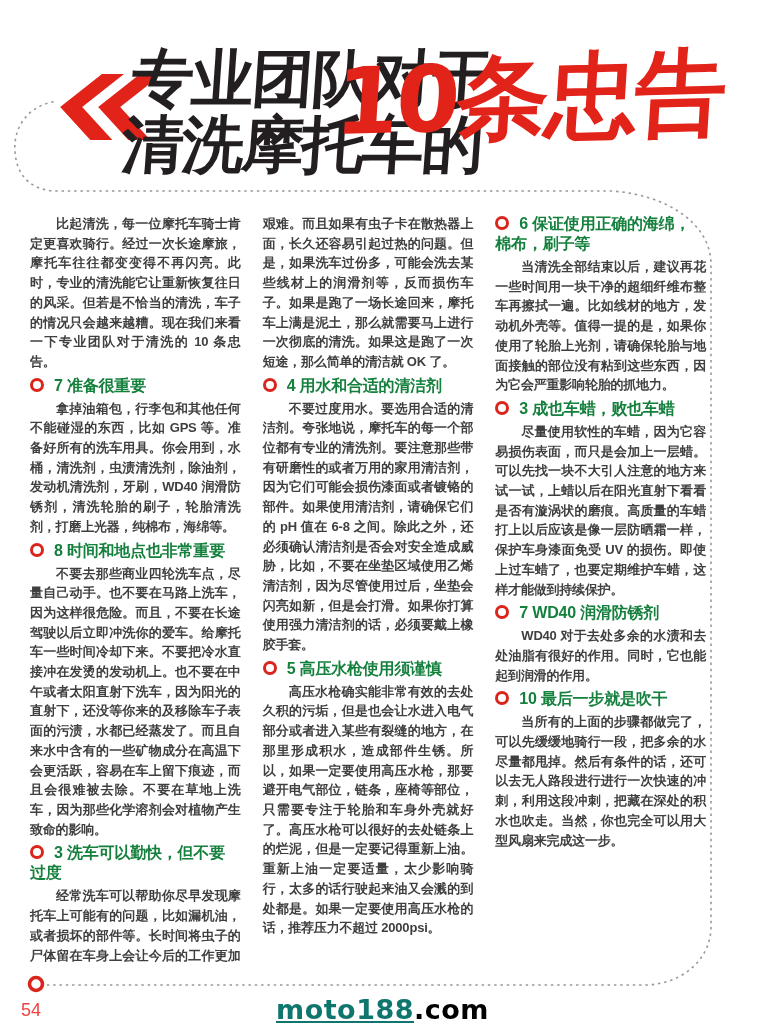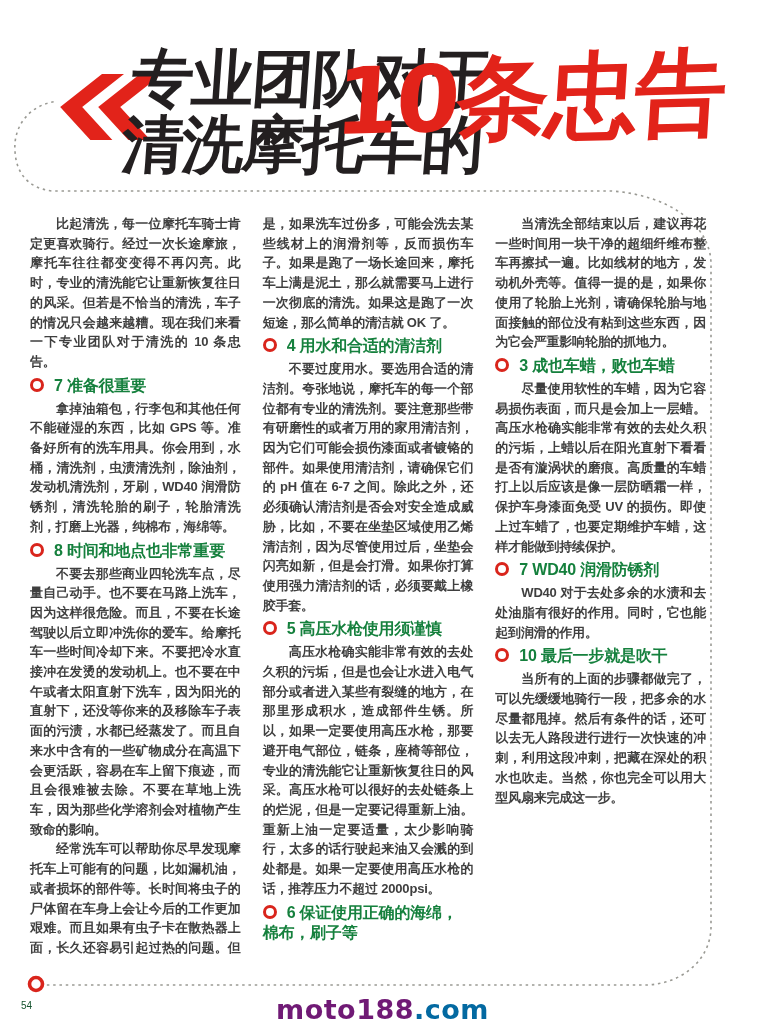--- a/index.html
+++ b/index.html
@@ -35,28 +35,28 @@
   .p{margin:0;text-indent:2em;font-weight:bold;}
   .h{
     margin:4px 0 3px 0;font-size:16px;line-height:20px;color:#15803d;
     font-weight:bold;text-align:left;
   }
   .ring{
     display:inline-block;width:8px;height:8px;border:3px solid #d9251c;
     border-radius:50%;margin-right:10px;vertical-align:-1px;background:#fff;
   }
   
-  .page-num{position:absolute;left:21px;top:1000px;font-size:10px;color:#14532d;z-index:2;}
+  .page-num{position:absolute;left:21px;top:1000px;font-size:18px;color:#ef4444;z-index:2;}
   .site{
     position:absolute;left:0;top:994px;width:765px;text-align:center;z-index:2;
     font-size:27px;font-weight:bold;letter-spacing:0.5px;
     font-family:"DejaVu Sans","Liberation Sans",sans-serif;
   }
-  .site .brand{color:#701a75;}
-  .site .tld{color:#0369a1;}
+  .site .brand{color:#0f766e;text-decoration:underline;}
+  .site .tld{color:#000000;}
 </style>
 </head>
 <body>
 
 <div class="page">
 
   <svg class="border-svg" width="765" height="1031" viewBox="0 0 765 1031" aria-hidden="true">
     <path d="M 60 101
              C 30 103, 13 126, 15 151
              C 16 172, 27 188, 52 191
@@ -88,44 +88,45 @@
       <h3 class="h"><span class="ring"></span><span>7 准备很重要</span></h3>
       <p class="p">拿掉油箱包，行李包和其他任何不能碰湿的东西，比如 GPS 等。准备好所有的洗车用具。你会用到，水桶，清洗剂，虫渍清洗剂，除油剂，发动机清洗剂，牙刷，WD40 润滑防锈剂，清洗轮胎的刷子，轮胎清洗剂，打磨上光器，纯棉布，海绵等。</p>
     </div>
 
     <div>
       <h3 class="h"><span class="ring"></span><span>8 时间和地点也非常重要</span></h3>
       <p class="p">不要去那些商业四轮洗车点，尽量自己动手。也不要在马路上洗车，因为这样很危险。而且，不要在长途驾驶以后立即冲洗你的爱车。给摩托车一些时间冷却下来。不要把冷水直接冲在发烫的发动机上。也不要在中午或者太阳直射下洗车，因为阳光的直射下，还没等你来的及移除车子表面的污渍，水都已经蒸发了。而且自来水中含有的一些矿物成分在高温下会更活跃，容易在车上留下痕迹，而且会很难被去除。不要在草地上洗车，因为那些化学溶剂会对植物产生致命的影响。</p>
     </div>
 
     <div>
+      <h3 class="h"><span class="ring"></span><span>3 洗车可以勤快，但不要过度</span></h3>
       <p class="p">经常洗车可以帮助你尽早发现摩托车上可能有的问题，比如漏机油，或者损坏的部件等。长时间将虫子的尸体留在车身上会让今后的工作更加艰难。而且如果有虫子卡在散热器上面，长久还容易引起过热的问题。但是，如果洗车过份多，可能会洗去某些线材上的润滑剂等，反而损伤车子。如果是跑了一场长途回来，摩托车上满是泥土，那么就需要马上进行一次彻底的清洗。如果这是跑了一次短途，那么简单的清洁就 OK 了。</p>
     </div>
 
     <div>
       <h3 class="h"><span class="ring"></span><span>4 用水和合适的清洁剂</span></h3>
-      <p class="p">不要过度用水。要选用合适的清洁剂。夸张地说，摩托车的每一个部位都有专业的清洗剂。要注意那些带有研磨性的或者万用的家用清洁剂，因为它们可能会损伤漆面或者镀铬的部件。如果使用清洁剂，请确保它们的 pH 值在 6-7 之间。除此之外，还必须确认清洁剂是否会对安全造成威胁，比如，不要在坐垫区域使用乙烯清洁剂，因为尽管使用过后，坐垫会闪亮如新，但是会打滑。如果你打算使用强力清洁剂的话，必须要戴上橡胶手套。</p>
+      <p class="p">不要过度用水。要选用合适的清洁剂。夸张地说，摩托车的每一个部位都有专业的清洗剂。要注意那些带有研磨性的或者万用的家用清洁剂，因为它们可能会损伤漆面或者镀铬的部件。如果使用清洁剂，请确保它们的 pH 值在 6-8 之间。除此之外，还必须确认清洁剂是否会对安全造成威胁，比如，不要在坐垫区域使用乙烯清洁剂，因为尽管使用过后，坐垫会闪亮如新，但是会打滑。如果你打算使用强力清洁剂的话，必须要戴上橡胶手套。</p>
     </div>
 
     <div>
       <h3 class="h"><span class="ring"></span><span>5 高压水枪使用须谨慎</span></h3>
-      <p class="p">高压水枪确实能非常有效的去处久积的污垢，但是也会让水进入电气部分或者进入某些有裂缝的地方，在那里形成积水，造成部件生锈。所以，如果一定要使用高压水枪，那要避开电气部位，链条，座椅等部位，专业的清洗能它让重新恢复往日的风采。高压水枪可以很好的去处链条上的烂泥，但是一定要记得重新上油。重新上油一定要适量，太少影响骑行，太多的话行驶起来油又会溅的到处都是。如果一定要使用高压水枪的话，推荐压力不超过 2000psi。</p>
+      <p class="p">高压水枪确实能非常有效的去处久积的污垢，但是也会让水进入电气部分或者进入某些有裂缝的地方，在那里形成积水，造成部件生锈。所以，如果一定要使用高压水枪，那要避开电气部位，链条，座椅等部位，只需要专注于轮胎和车身外壳就好了。高压水枪可以很好的去处链条上的烂泥，但是一定要记得重新上油。重新上油一定要适量，太少影响骑行，太多的话行驶起来油又会溅的到处都是。如果一定要使用高压水枪的话，推荐压力不超过 2000psi。</p>
     </div>
 
     <div>
       <h3 class="h"><span class="ring"></span><span>6 保证使用正确的海绵，棉布，刷子等</span></h3>
     </div>
 
     <div>
       <p class="p">当清洗全部结束以后，建议再花一些时间用一块干净的超细纤维布整车再擦拭一遍。比如线材的地方，发动机外壳等。值得一提的是，如果你使用了轮胎上光剂，请确保轮胎与地面接触的部位没有粘到这些东西，因为它会严重影响轮胎的抓地力。</p>
     </div>
 
     <div>
       <h3 class="h"><span class="ring"></span><span>3 成也车蜡，败也车蜡</span></h3>
-      <p class="p">尽量使用软性的车蜡，因为它容易损伤表面，而只是会加上一层蜡。高压水枪确实能非常有效的去处久积的污垢，上蜡以后在阳光直射下看看是否有漩涡状的磨痕。高质量的车蜡打上以后应该是像一层防晒霜一样，保护车身漆面免受 UV 的损伤。即使上过车蜡了，也要定期维护车蜡，这样才能做到持续保护。</p>
+      <p class="p">尽量使用软性的车蜡，因为它容易损伤表面，而只是会加上一层蜡。可以先找一块不大引人注意的地方来试一试，上蜡以后在阳光直射下看看是否有漩涡状的磨痕。高质量的车蜡打上以后应该是像一层防晒霜一样，保护车身漆面免受 UV 的损伤。即使上过车蜡了，也要定期维护车蜡，这样才能做到持续保护。</p>
     </div>
 
     <div>
       <h3 class="h"><span class="ring"></span><span>7 WD40 润滑防锈剂</span></h3>
       <p class="p">WD40 对于去处多余的水渍和去处油脂有很好的作用。同时，它也能起到润滑的作用。</p>
     </div>
 
     <div>
       <h3 class="h"><span class="ring"></span><span>10 最后一步就是吹干</span></h3>
       <p class="p">当所有的上面的步骤都做完了，可以先缓缓地骑行一段，把多余的水尽量都甩掉。然后有条件的话，还可以去无人路段进行进行一次快速的冲刺，利用这段冲刺，把藏在深处的积水也吹走。当然，你也完全可以用大型风扇来完成这一步。</p>

